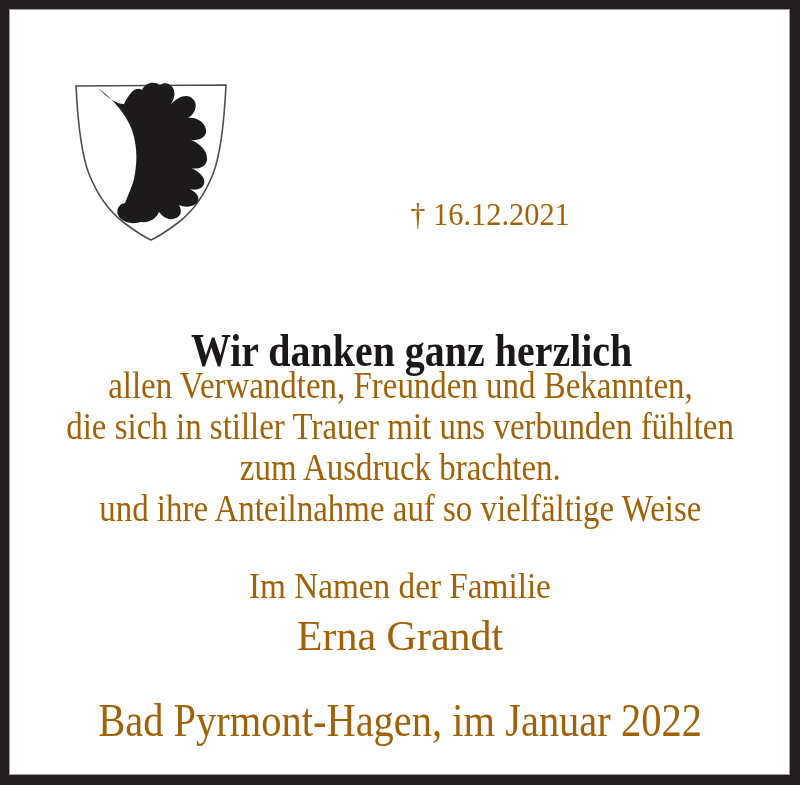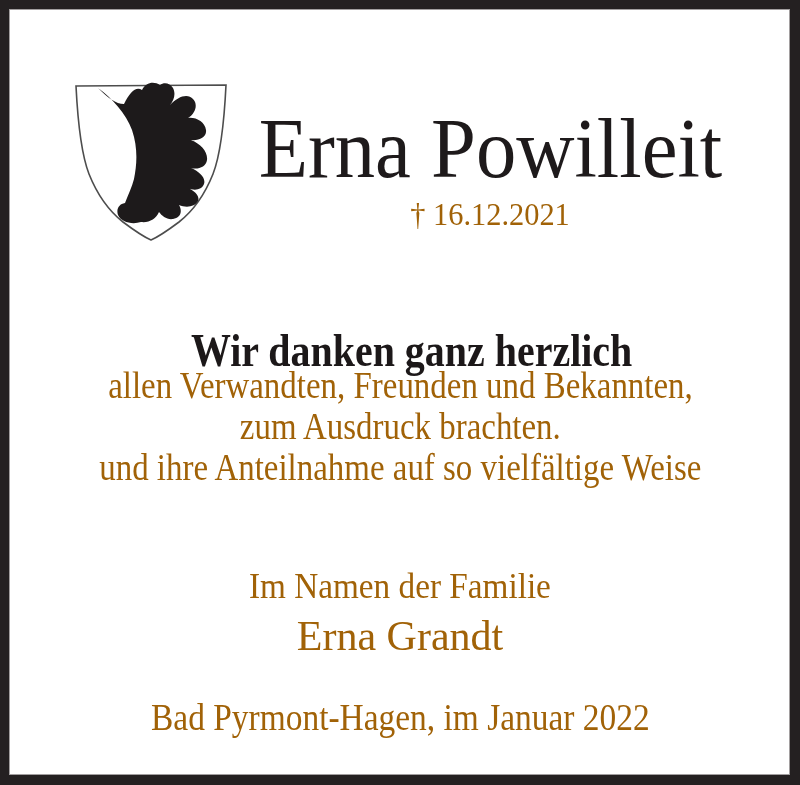--- a/index.html
+++ b/index.html
@@ -49,21 +49,21 @@
     font-size: 32px;
   }
   .thanks-heading {
     top: 327px;
     font-size: 47px; font-weight: 700; color: #1c1819; padding-left: 12px;
   }
   .body-block { top: 365px; font-size: 37px; }
   .body-line { height: 41px; line-height: 41px; }
   .family-line { top: 569px; font-size: 35px; }
   .signature-name { top: 615px; font-size: 42px; }
-  .place-date { top: 698px; font-size: 38px; }
+  .place-date { top: 698px; font-size: 46px; }
 
   .crest {
     position: absolute;
     left: 72px; top: 82px;
     width: 158px; height: 165px;
   }
 </style>
 </head>
 <body>
 
@@ -93,35 +93,35 @@
                C111,130 108,136 101,137
                C95,138 90,134 87,130
                C84,137 77,141 69,140
                C60,143 49,140 46,133
                C44,127 47,122 53,121
                C56,113 60,105 62,97
                C65,82 66,66 60,48
                C54,32 40,16 26,6 Z" fill="#1d1a1b"></path>
     </svg>
 
-    <div class="txt deceased-name">
-      <span class="cx s96">Erna Powilleit</span>
-    </div>
 
     <div class="txt death-date">
       <span class="cx s95">† 16.12.2021</span>
     </div>
 
     <div class="txt thanks-heading">
       <span class="cx s85">Wir danken ganz herzlich</span>
     </div>
 
     <div class="txt body-block">
       <div class="body-line">
         <span class="cx s89">allen Verwandten, Freunden und Bekannten,</span>
+      </div>
+      <div class="body-line">
+        <span class="cx s89">die sich in stiller Trauer mit uns verbunden fühlten</span>
       </div>
       <div class="body-line">
         <span class="cx s89">zum Ausdruck brachten.</span>
       </div>
       <div class="body-line">
         <span class="cx s89">und ihre Anteilnahme auf so vielfältige Weise</span>
       </div>
     </div>
 
     <div class="txt family-line">

